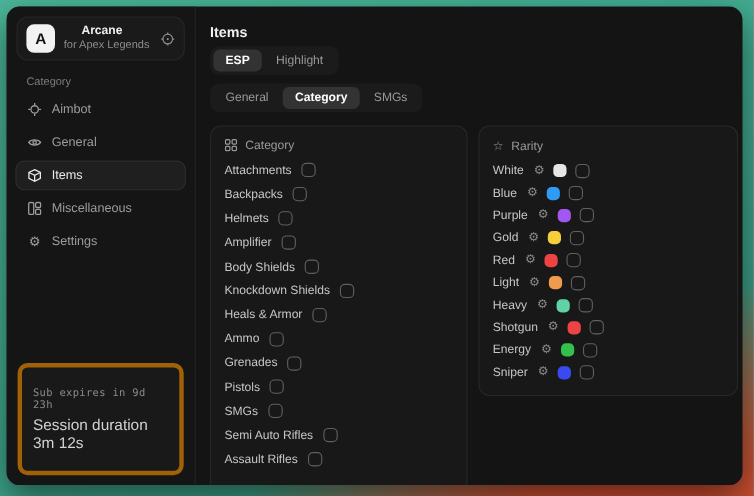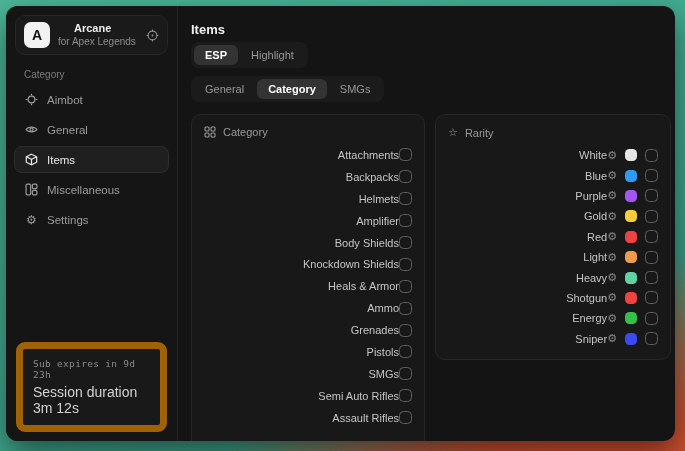--- a/index.html
+++ b/index.html
@@ -33,22 +33,22 @@
   .section-label { color:#7d7d7d; font-size:10px; margin:14px 0 6px 18px; }
   .nav { display:flex; flex-direction:column; gap:3px; padding:0 8px; }
   .nav-item {
     display:flex; align-items:center; gap:9px; padding:6px 10px; border-radius:8px;
     color:#9c9c9c; font-size:11.5px; border:1px solid transparent; cursor:pointer;
   }
   .nav-item.active { background:#1f1f1f; border-color:#2e2e2e; color:#e9e9e9; }
   .nav-ico { width:13px; height:13px; display:flex; align-items:center; justify-content:center; font-size:12px; }
   .nav-ico svg { stroke:currentColor; fill:none; stroke-width:1.1; }
   .footer-card {
-    position:absolute; left:10px; right:10px; bottom:9px; padding:9px 10px;
-    border:7px solid #a16207; border-radius:9px; background:#191919;
+    position:absolute; left:10px; right:10px; bottom:9px; padding:18px 10px;
+    border:4px solid #a16207; border-radius:9px; background:#191919;
   }
   .footer-line1 { font-family:"DejaVu Sans Mono", monospace; font-size:9.5px; color:#8b8b8b; letter-spacing:.3px; }
   .footer-line2 { font-size:14px; color:#d2d2d2; margin-top:4px; }
   
   .main { flex:1; padding:16px 14px 0 13px; position:relative; }
   .page-title { color:#f0f0f0; font-size:13px; font-weight:bold; }
   .seg-group {
     display:inline-flex; align-items:center; background:#1b1b1b; border-radius:8px; padding:3px; gap:2px;
   }
   .seg-group.row1 { margin-top:5px; }
@@ -59,21 +59,21 @@
   .seg.active { background:#333333; color:#ffffff; font-weight:bold; }
   .panels { display:flex; gap:10px; margin-top:12px; align-items:flex-start; }
   .panel {
     border:1px solid #272727; border-radius:10px; background:#181818; padding:9px 12px 10px 12px;
   }
   .panel-head { display:flex; align-items:center; gap:7px; color:#9a9a9a; font-size:11px; margin:2px 0 6px 0; }
   .panel-head .p-ico { display:flex; font-size:11px; }
   .panel-head svg { stroke:#9a9a9a; fill:none; stroke-width:1.1; }
   .cat-panel { width:234px; }
   .rar-panel { width:236px; }
-  .row { display:flex; align-items:center; justify-content:flex-end; }
+  .row { display:flex; align-items:center; justify-content:flex-start;gap:9px; }
   .cat-row { height:21.9px; }
   .rar-row { height:20.4px; }
   .row-label { color:#c6c6c6; font-size:11px; }
   .checkbox {
     width:13px; height:13px; border:1.5px solid #606060; border-radius:4.5px;
     background:transparent; cursor:pointer; flex-shrink:0;
   }
   .rar-controls { display:flex; align-items:center; gap:8px; }
   .gear-mini { color:#878787; font-size:11px; line-height:1; cursor:pointer; }
   .swatch { width:12px; height:12px; border-radius:4.5px; cursor:pointer; }

